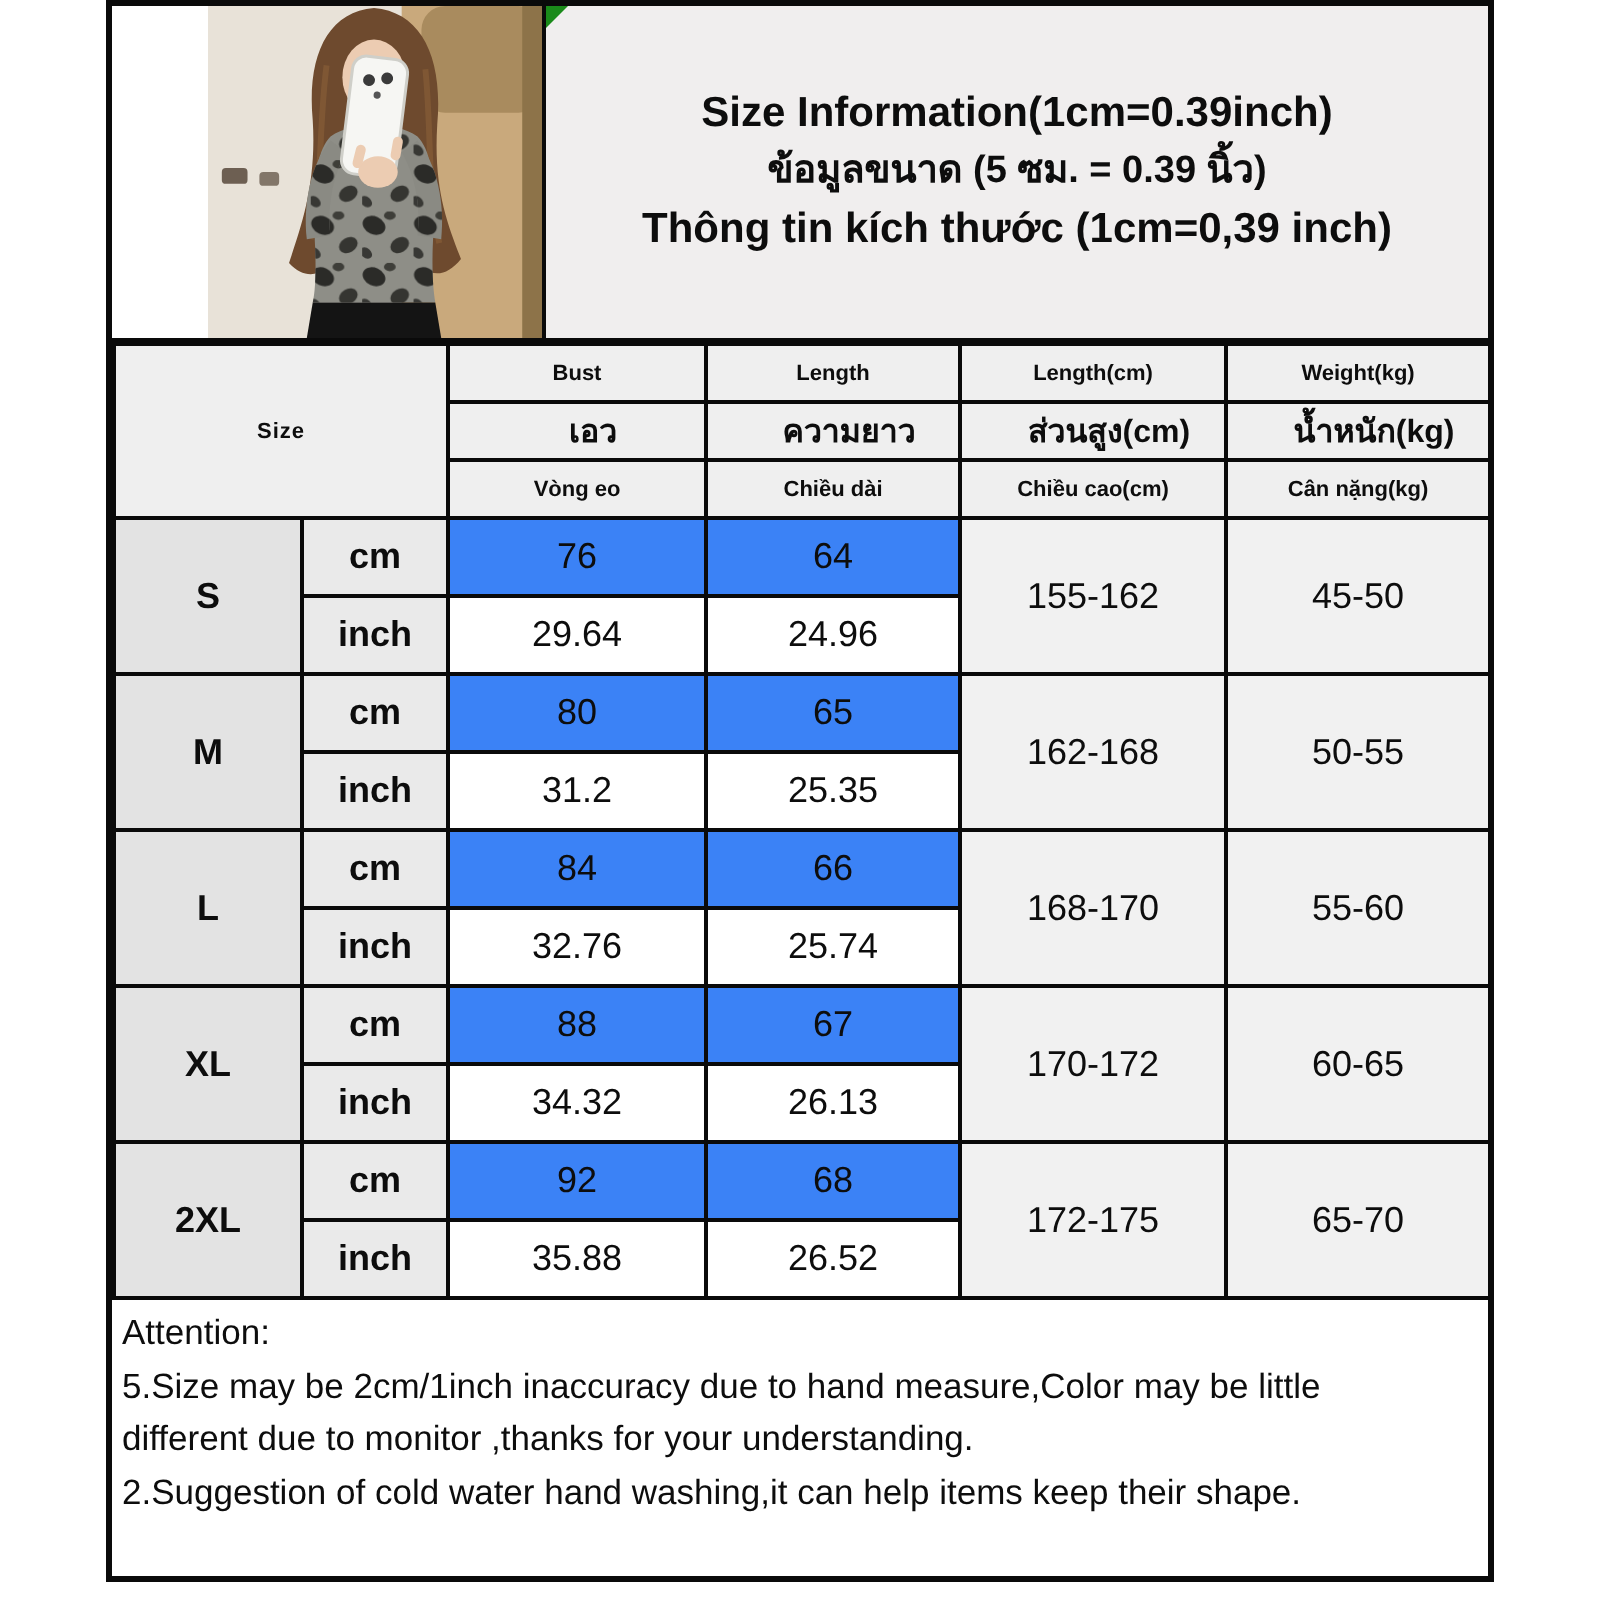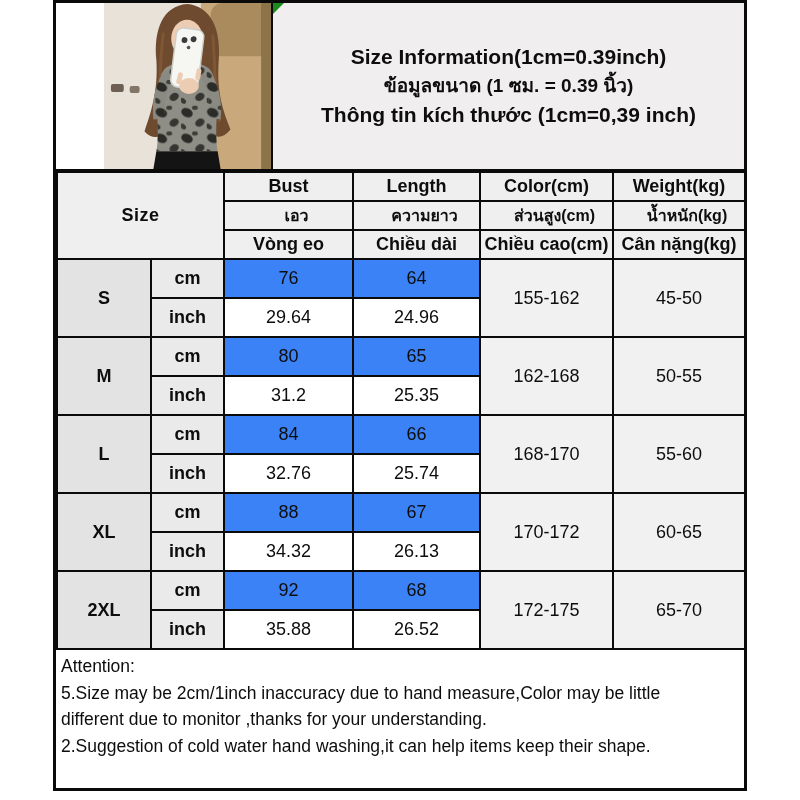--- a/index.html
+++ b/index.html
@@ -32,21 +32,21 @@
     border-top:11px solid #1a8a1a; border-right:11px solid transparent;
   }
   
   table.size-table {
     width:100%; border-collapse:collapse; table-layout:fixed;
   }
   table.size-table td, table.size-table th {
     border:2px solid #0a0a0a; text-align:center; vertical-align:middle;
     padding:0; overflow:hidden; white-space:nowrap;
   }
-  .h-row td { height:29px; background:#efefef; font-weight:bold; font-size:18px; }
+  .h-row td { height:29px; background:#efefef; font-weight:bold; font-size:11px; }
   .h-row .thai { font-size:16px;padding-left:16px; }
   .size-big {
     background:#f0eeee; font-weight:bold; font-size:34px; letter-spacing:0.5px;
   }
   .d-row td { height:39px; font-size:18px; }
   .sz   { background:#e3e3e3; font-weight:bold; font-size:18px; }
   .unit { background:#eaeaea; font-weight:bold; font-size:17px;margin-top:16px; }
   .val-cm   { background:#3b82f6; }
   .val-inch { background:#ffffff; }
   .range { background:#f1f1f1;margin-top:20px; }
@@ -106,40 +106,40 @@
         </g>
 
         <ellipse cx="86" cy="84" rx="10" ry="8" fill="#ecccb2"></ellipse>
         <rect x="74" y="70" width="5" height="12" rx="2.5" fill="#ecccb2" transform="rotate(14 76 76)"></rect>
         <rect x="93" y="66" width="5" height="12" rx="2.5" fill="#ecccb2" transform="rotate(10 95 72)"></rect>
       </svg>
     </div>
     <div class="title-cell">
       <span class="corner-flag"></span>
       <div class="title-line1">Size Information(1cm=0.39inch)</div>
-      <div class="title-line2">ข้อมูลขนาด (1 ซม. = 0.39 นิ้ว)</div>
+      <div class="title-line2">ข้อมูลขนาด (5 ซม. = 0.39 นิ้ว)</div>
       <div class="title-line3">Thông tin kích thước (1cm=0,39 inch)</div>
     </div>
   </div>
 
   <table class="size-table">
     <colgroup>
       <col style="width:94px">
         <col style="width:73px">
         <col style="width:129px">
       <col style="width:127px">
         <col style="width:133px">
         <col style="width:132px">
     </colgroup>
     <tbody>
       <tr class="h-row">
         <td class="size-big" colspan="2" rowspan="3">Size</td>
         <td>Bust</td>
         <td>Length</td>
-        <td>Color(cm)</td>
+        <td>Length(cm)</td>
         <td>Weight(kg)</td>
       </tr>
       <tr class="h-row">
         <td class="thai">เอว</td>
         <td class="thai">ความยาว</td>
         <td class="thai">ส่วนสูง(cm)</td>
         <td class="thai">น้ำหนัก(kg)</td>
       </tr>
       <tr class="h-row">
         <td>Vòng eo</td>

